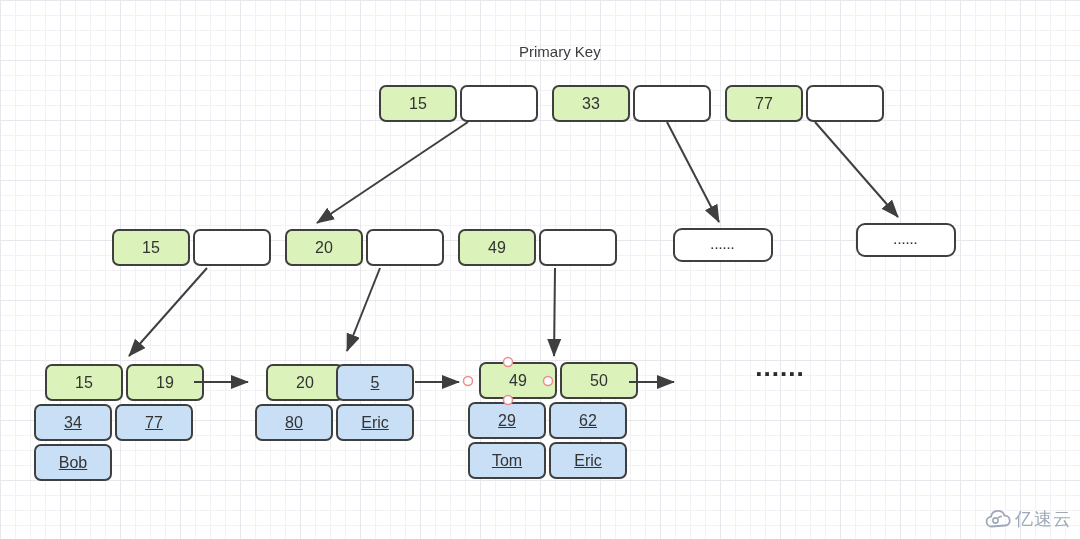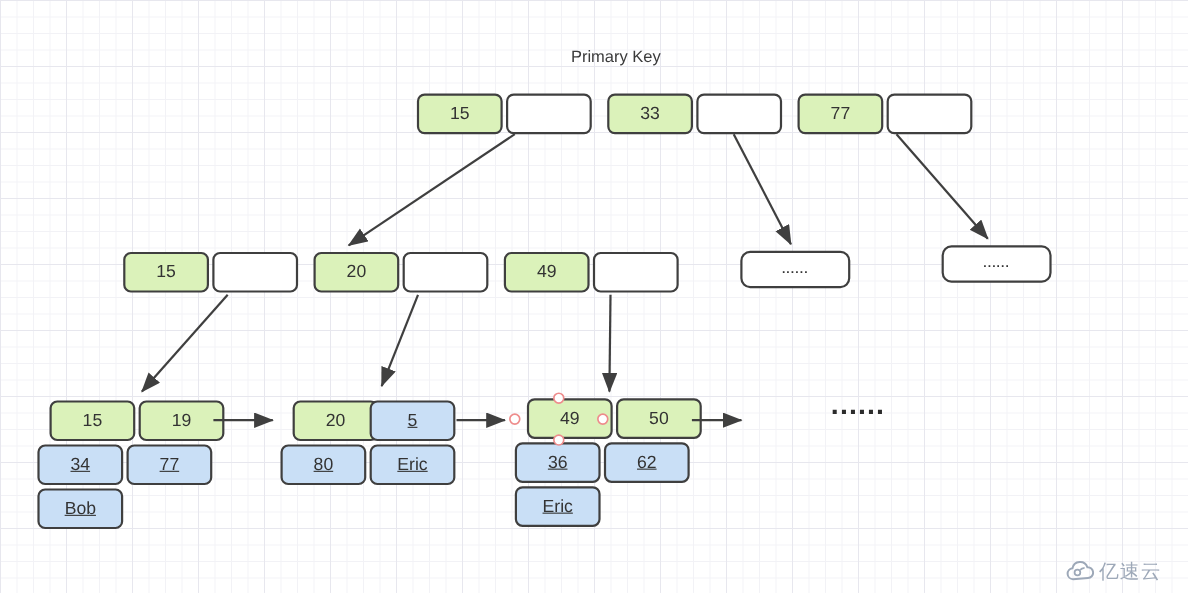--- a/index.html
+++ b/index.html
@@ -37,21 +37,21 @@
   #title{
     position:absolute;left:519px;top:43px;width:200px;text-align:left;
     font-size:15px;color:#3b3b3b;
   }
   #leaf-more{
     position:absolute;left:746px;top:352px;width:68px;text-align:center;
     font-size:26px;font-weight:800;letter-spacing:1px;color:#2b2b2b;
   }
   #overlay{position:absolute;left:0;top:0;pointer-events:none;}
   #watermark{
-    position:absolute;right:24px;bottom:8px;
+    position:absolute;right:8px;bottom:8px;
     display:flex;align-items:center;gap:4px;color:#9da8b8;
   }
   #watermark .brand{font-size:18px;letter-spacing:1px;}
 </style>
 </head>
 <body>
 
 <div id="canvas">
 
   <div id="title">Primary Key</div>
@@ -88,22 +88,23 @@
   <div class="leaf" style="left:255px;top:364px;">
     <div class="cell key">20</div>
     <div class="cell val">5</div>
     <div class="cell val">80</div>
     <div class="cell val">Eric</div>
   </div>
 
   <div class="leaf" style="left:468px;top:362px;">
     <div class="cell key">49</div>
     <div class="cell key">50</div>
-    <div class="cell val">36</div>
+    <div class="cell val">29</div>
     <div class="cell val">62</div>
+    <div class="cell val">Tom</div>
     <div class="cell val">Eric</div>
   </div>
 
   <div id="leaf-more">......</div>
 
   <svg id="overlay" width="1080" height="539" viewBox="0 0 1080 539">
     <defs>
       <marker id="ah" markerWidth="10" markerHeight="8" refX="8.5" refY="3.5" orient="auto">
         <path d="M0,0 L9,3.5 L0,7 Z" fill="#3f3f3f"></path>
       </marker>

